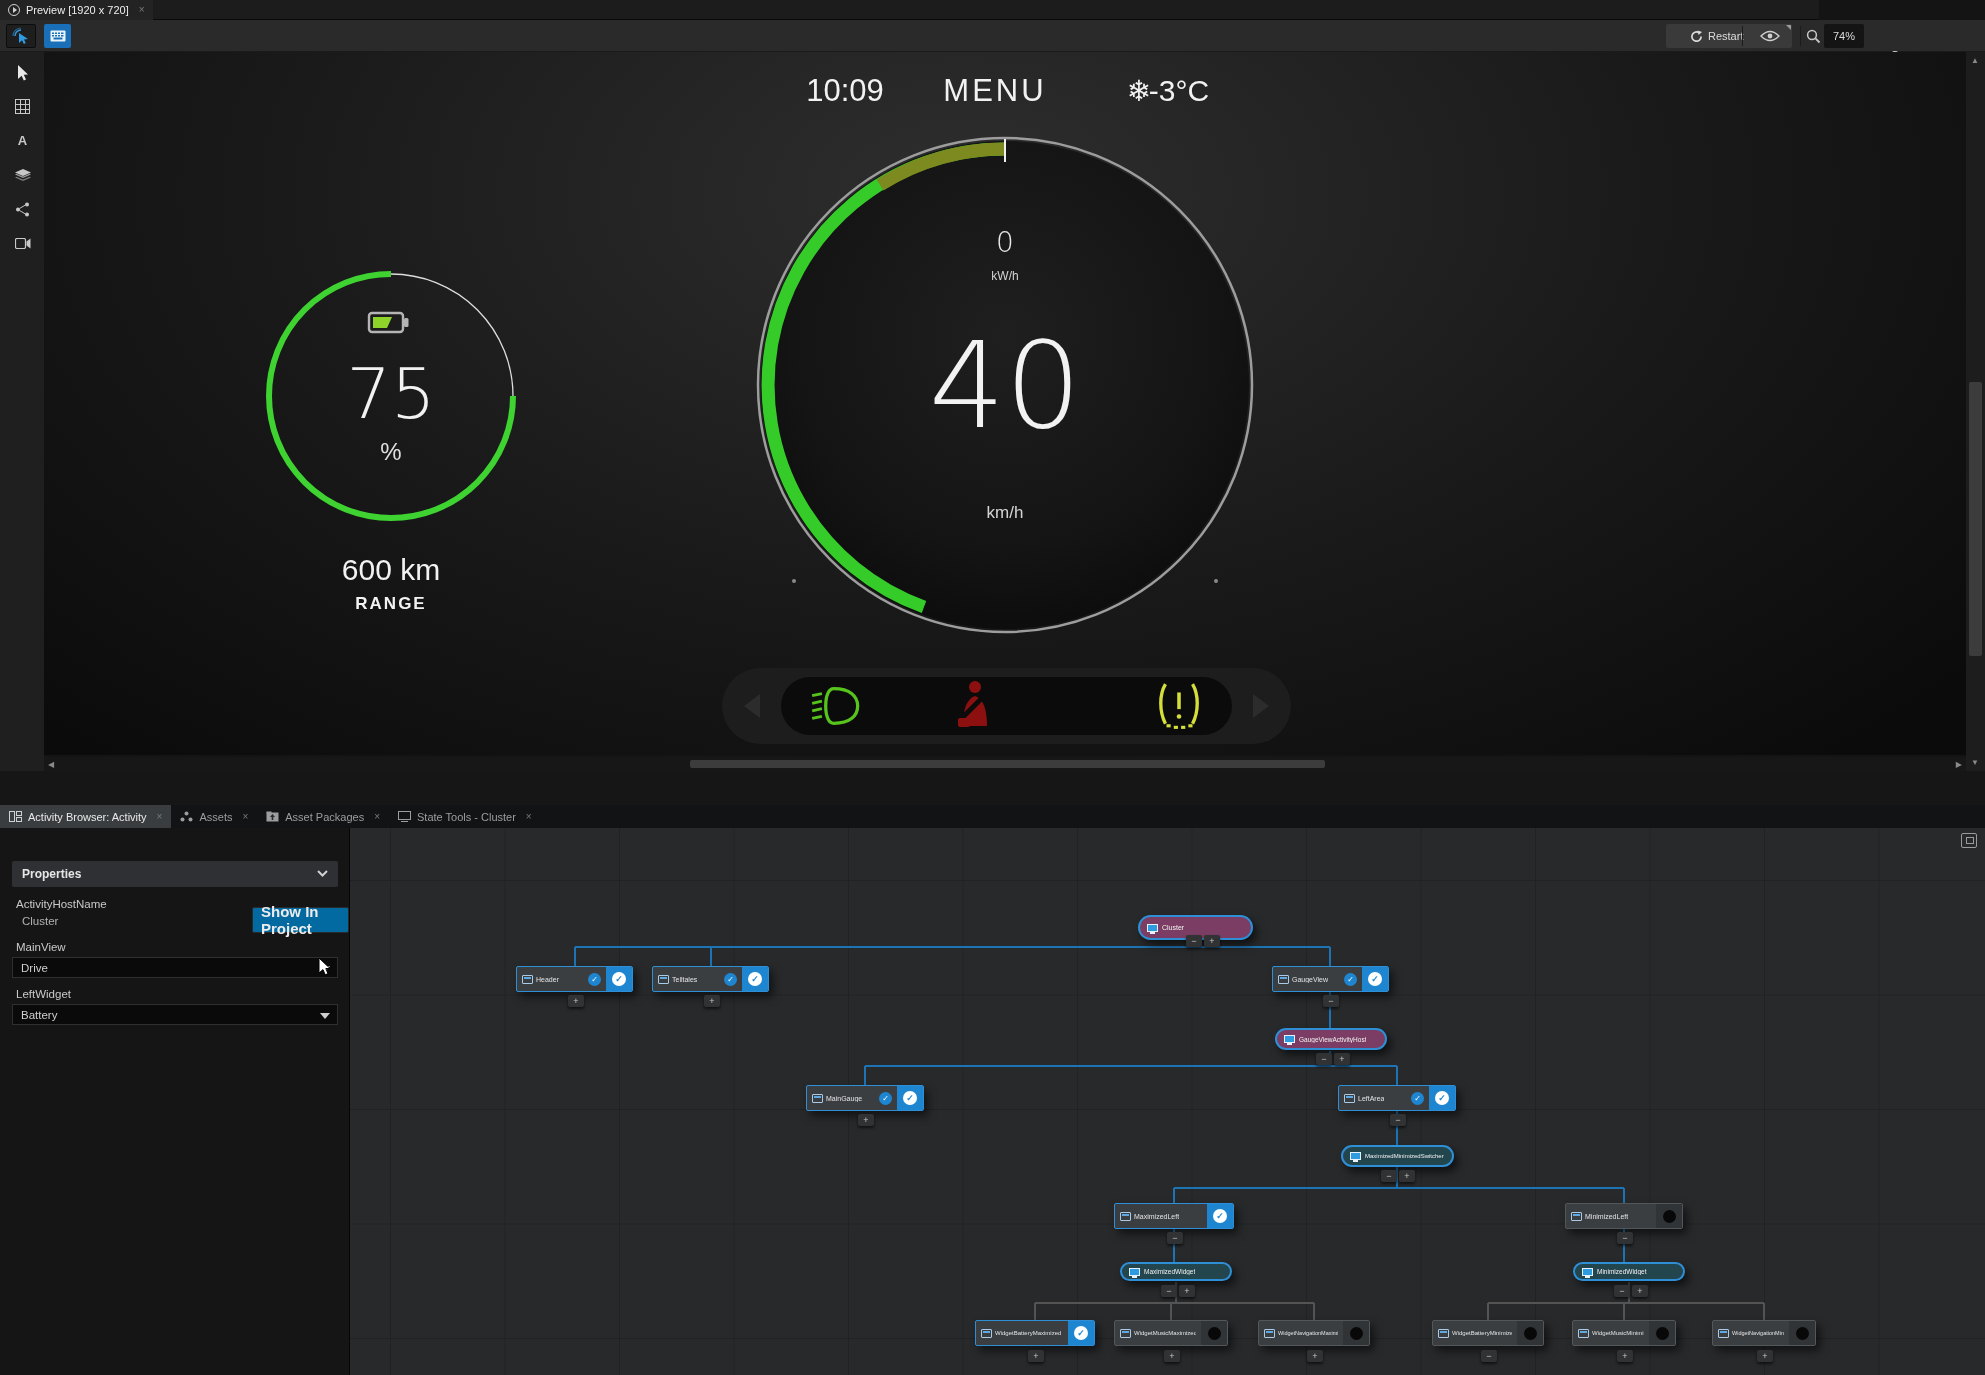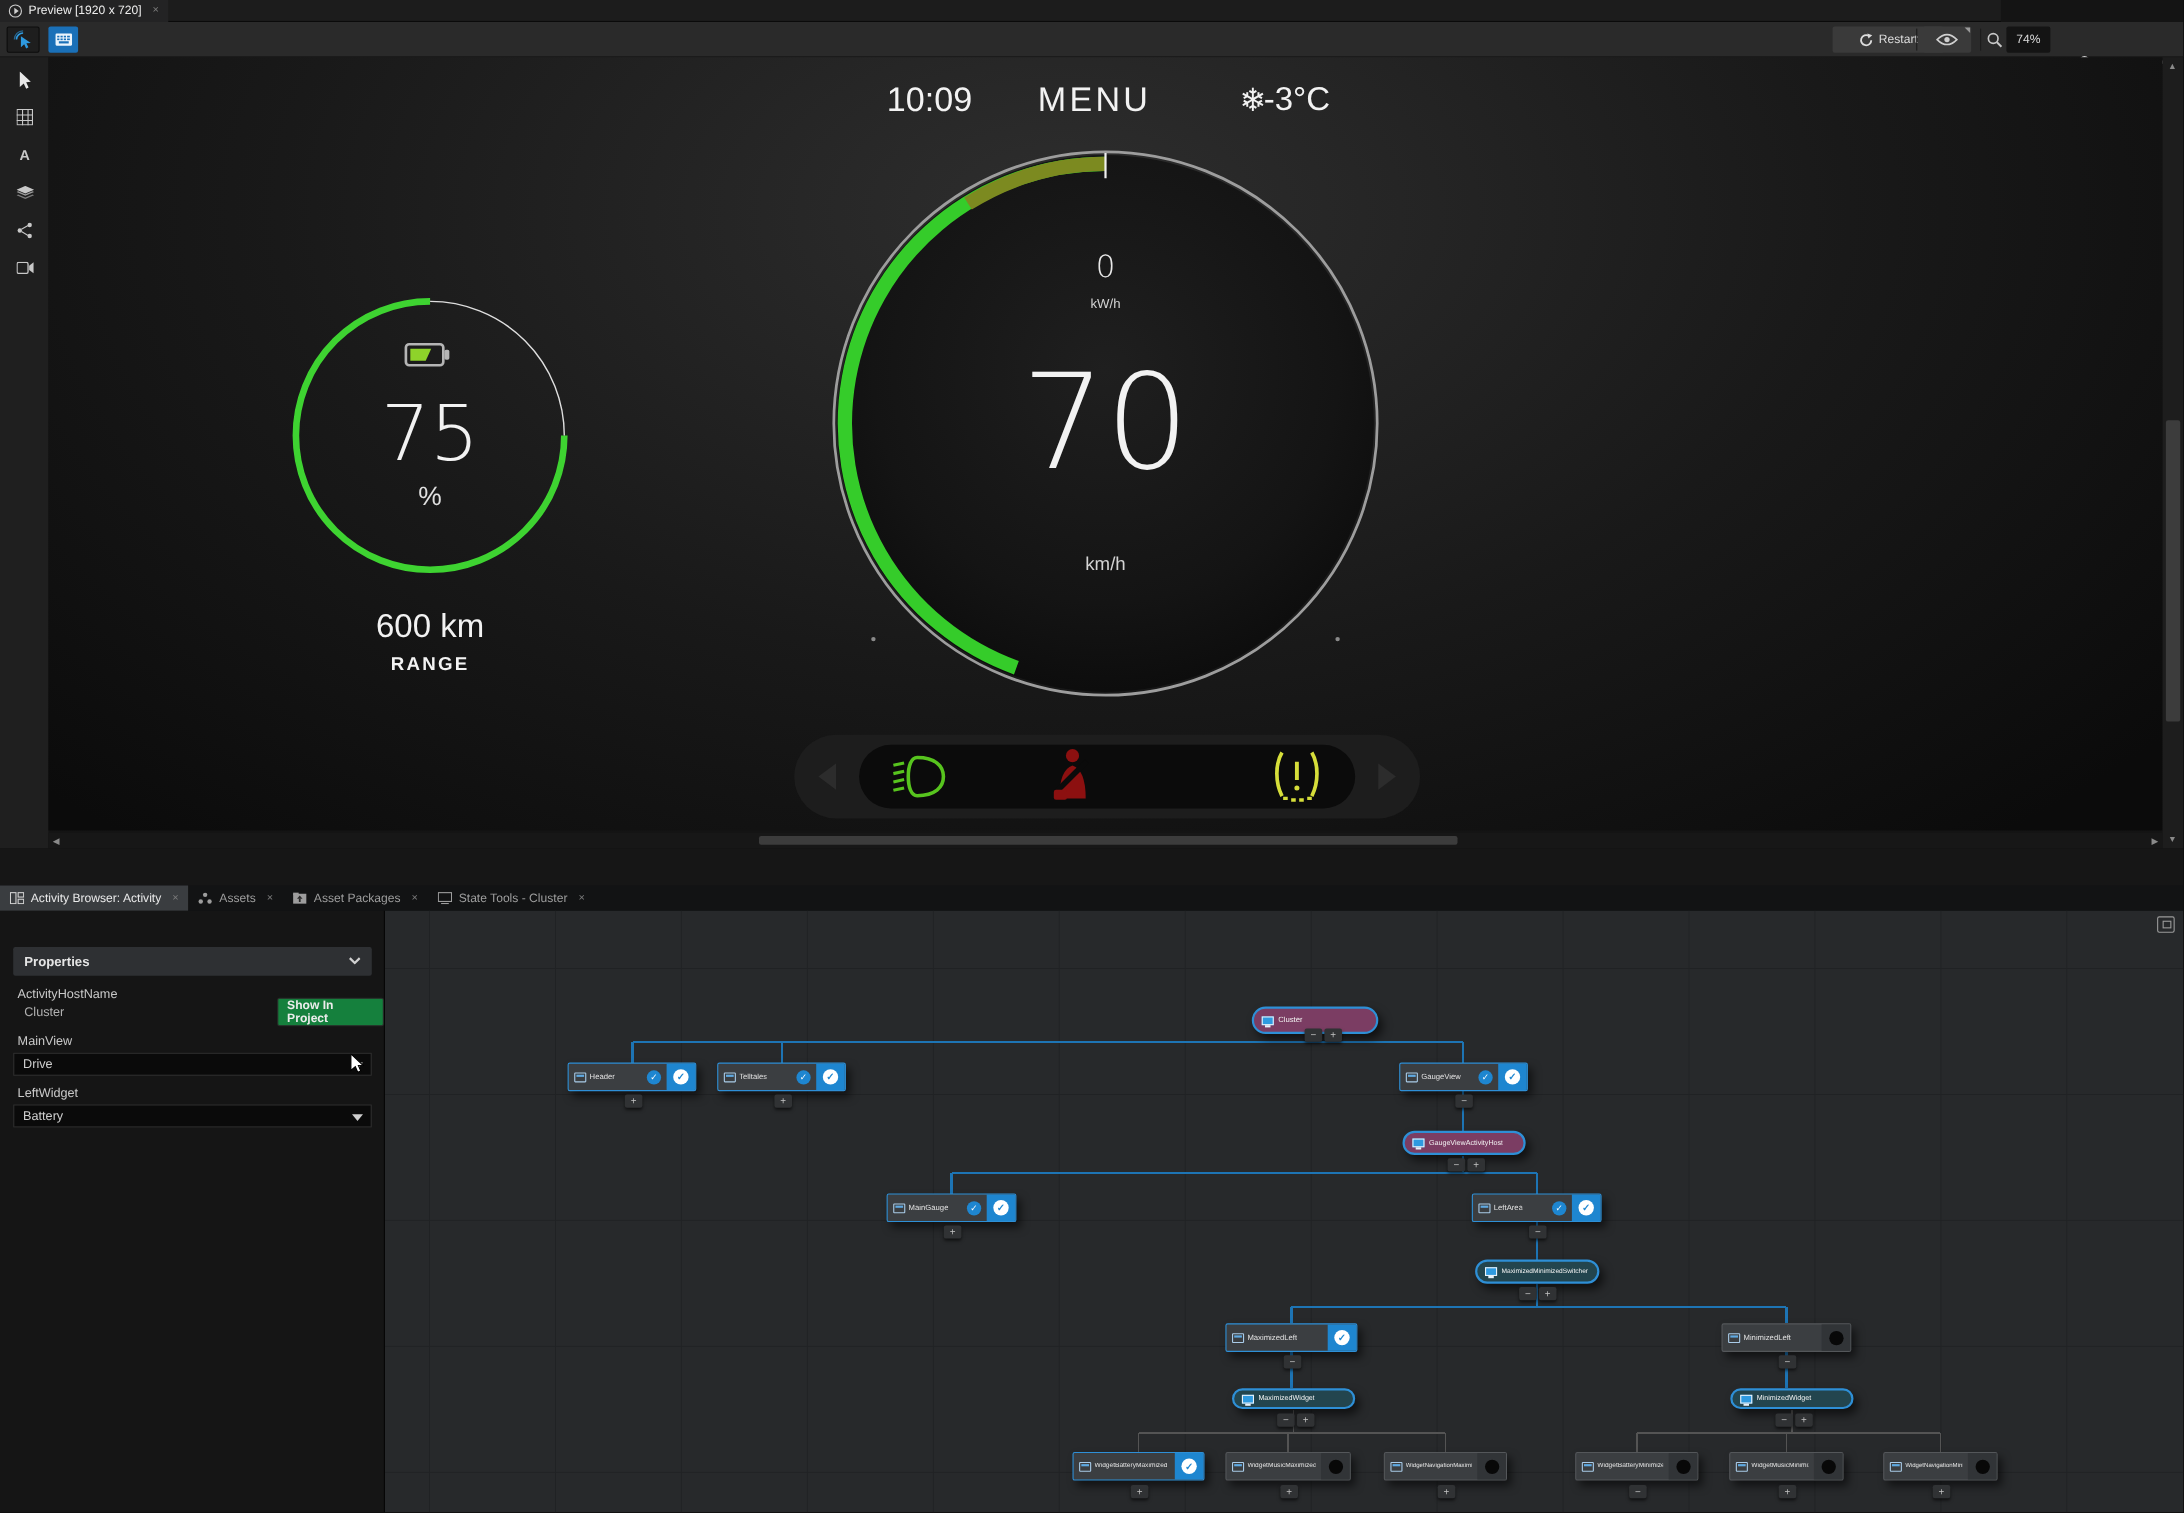--- a/index.html
+++ b/index.html
@@ -47,21 +47,21 @@
   .dtab{display:flex;align-items:center;gap:6px;padding:0 9px;font-size:11px;color:#9d9d9d;}
   .dtab.active{background:#3a3d40;color:#e9e9e9;align-items:center;}
   .dtab .xclose{font-size:10px;}
   .ticon{width:13px;height:11px;flex:none;}
 
   
   .props{position:absolute;left:0;top:828px;width:350px;height:547px;background:#151515;border-right:1px solid #060606;}
   .props-header{position:absolute;left:12px;top:33px;width:326px;height:26px;background:#2e3033;border-radius:2px;display:flex;align-items:center;padding:0 10px;color:#e6e6e6;font-size:12px;font-weight:bold;}
   .plabel-row{position:absolute;left:16px;color:#c9c9c9;font-size:11.5px;}
   .pvalue{color:#b2b2b2;}
-  .showproj{position:absolute;left:252px;top:79px;height:21px;background:#15803d;border:1px solid #2a2a2a;border-radius:2px;color:#ececec;font-size:11px;font-weight:bold;display:flex;align-items:center;padding:12px 8px;}
+  .showproj{position:absolute;left:252px;top:79px;height:21px;background:#0369a1;border:1px solid #2a2a2a;border-radius:2px;color:#ececec;font-size:15px;font-weight:bold;display:flex;align-items:center;padding:12px 8px;}
   .dropdown{position:absolute;left:12px;width:326px;height:21px;background:#0a0a0a;border:1px solid #2f2f2f;display:flex;align-items:center;color:#cfcfcf;font-size:11.5px;padding:0 8px;}
   .ddarrow{position:absolute;right:7px;top:8px;width:0;height:0;border-left:5px solid transparent;border-right:5px solid transparent;border-top:6px solid #cfcfcf;}
 
   
   .graph{position:absolute;left:350px;top:828px;width:1635px;height:547px;background:#27292b;background-image:linear-gradient(#202224 1px,transparent 1px),linear-gradient(90deg,#202224 1px,transparent 1px);background-size:114.5px 114.5px;background-position:40px 52px;overflow:hidden;}
   .gnode{position:absolute;height:26px;display:flex;align-items:center;background:#3b3e41;border:1px solid #54575a;border-radius:2px;box-shadow:4px 5px 8px rgba(0,0,0,.55);}
   .gnode.sel{border:1px solid #2e8fd6;}
   .nbody{display:flex;align-items:center;gap:3px;padding:0 5px;flex:1;min-width:0;height:100%;}
   .nicon{width:11px;height:9px;border:1px solid #a9cbe8;border-radius:1px;position:relative;flex:none;}
   .nicon::after{content:"";position:absolute;left:1px;top:1px;right:1px;height:2px;background:#5fa9e2;}
@@ -222,21 +222,21 @@
       <circle cx="260" cy="260" r="247" fill="none" stroke="#9d9d9d" stroke-width="2.5"></circle>
       <circle cx="260" cy="260" r="244" fill="url(#g1)"></circle>
       <circle cx="49" cy="456" r="2" fill="#8a8a8a"></circle>
         <circle cx="471" cy="456" r="2" fill="#8a8a8a"></circle>
       <path d="M260,24 A236,236 0 0 0 179,482" fill="none" stroke="#35cc2a" stroke-width="13"></path>
       <path d="M260,24 A236,236 0 0 0 135,60" fill="none" stroke="#7c8a20" stroke-width="13"></path>
       <line x1="260" y1="14" x2="260" y2="37" stroke="#f0f0f0" stroke-width="2"></line>
     </svg>
     <span class="pv-text thin" style="left:961px;top:190px;font-size:28px;color:#e8e8e8;">0</span>
     <span class="pv-text" style="left:961px;top:224px;font-size:12px;font-weight:300;color:#d4d4d4;">kW/h</span>
-    <span class="pv-text thin" style="left:961px;top:333px;font-size:120px;">70</span>
+    <span class="pv-text thin" style="left:961px;top:333px;font-size:120px;">40</span>
     <span class="pv-text" style="left:961px;top:461px;font-size:17px;font-weight:300;color:#d4d4d4;">km/h</span>
 
     <div class="tt-bar">
       <div class="tt-inner"></div>
       <div class="tt-arrow-l" style="left:22px;border-right:16px solid #2c2c2c;"></div>
       <div class="tt-arrow-l" style="right:22px;border-left:16px solid #2c2c2c;"></div>
       <svg class="abs" style="left:88px;top:16px;" width="52" height="44" viewBox="0 0 48 40">
         <path d="M22,4 C37,4 44,11 44,20 C44,29 37,36 22,36 C17,36 14.5,29 14.5,20 C14.5,11 17,4 22,4 Z" fill="none" stroke="#57c41e" stroke-width="3"></path>
         <g stroke="#57c41e" stroke-width="2.6">
           <line x1="2" y1="10.5" x2="11" y2="8.5"></line>

